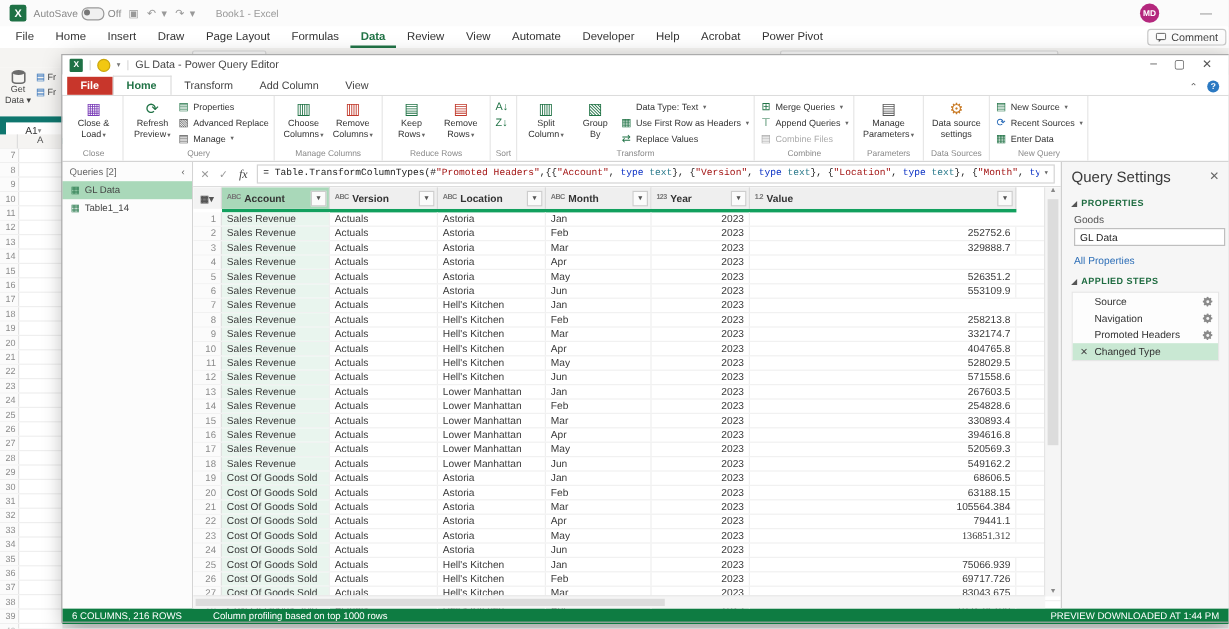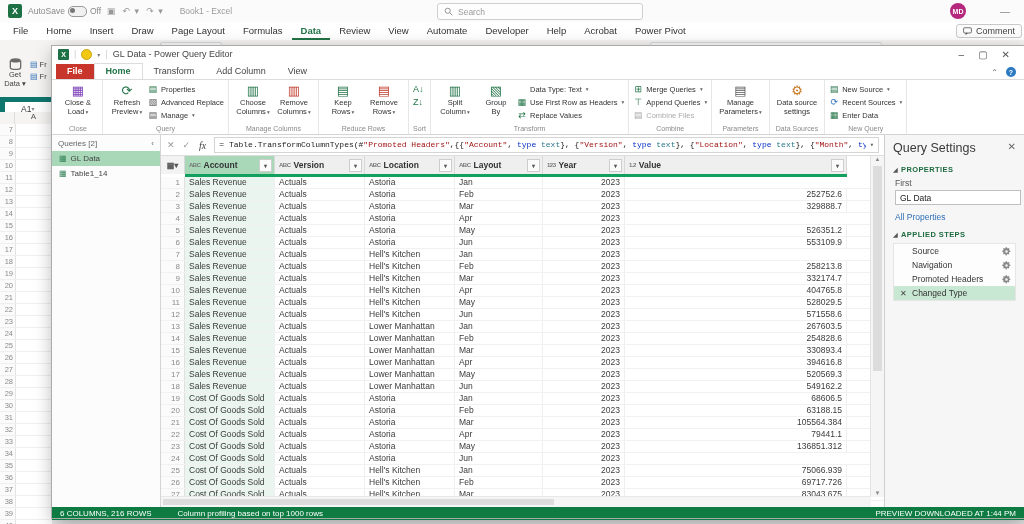--- a/index.html
+++ b/index.html
@@ -142,27 +142,20 @@
       <span>AutoSave</span>
       <span class="toggle">
           <span class="knob"></span>
         </span>
       <span>Off</span>
     </div>
     <span class="qat">▣</span>
     <span class="qat">↶ ▾</span>
     <span class="qat">↷ ▾</span>
     <span class="xl-doctitle">Book1 - Excel</span>
-    <div class="searchbox">
-      <svg width="9" height="9" viewBox="0 0 12 12">
-          <circle cx="5" cy="5" r="3.4" fill="none" stroke="#888" stroke-width="1.2"></circle>
-          <line x1="7.6" y1="7.6" x2="11" y2="11" stroke="#888" stroke-width="1.2"></line>
-        </svg>
-      <span>Search</span>
-    </div>
     <div class="avatar">MD</div>
     <span class="xl-min">—</span>
   </div>
 
   <div class="xl-menu">
     <div id="xl-menu-tabs" style="display:flex">
         <div class="xl-tab">File</div>
         <div class="xl-tab">Home</div>
         <div class="xl-tab">Insert</div>
         <div class="xl-tab">Draw</div>
@@ -569,21 +562,21 @@
                 <span>Version</span>
                 <span class="fbtn">▾</span>
               </div>
               <div class="hc" style="width: 90px;">
                 <span class="ticon">ABC</span>
                 <span>Location</span>
                 <span class="fbtn">▾</span>
               </div>
               <div class="hc" style="width: 88px;">
                 <span class="ticon">ABC</span>
-                <span>Layout</span>
+                <span>Month</span>
                 <span class="fbtn">▾</span>
               </div>
               <div class="hc" style="width: 82px;">
                 <span class="ticon">123</span>
                 <span>Year</span>
                 <span class="fbtn">▾</span>
               </div>
               <div class="hc" style="width: 222px;">
                 <span class="ticon">1.2</span>
                 <span>Value</span>
@@ -787,21 +780,21 @@
                 <div class="tc num" style="width: 82px;">2023</div>
                 <div class="tc num" style="width: 222px;">79441.1</div>
               </div>
               <div class="trow">
                 <div class="tc rn" style="width: 24px;">23</div>
                 <div class="tc acct" style="width: 90px;">Cost Of Goods Sold</div>
                 <div class="tc" style="width: 90px;">Actuals</div>
                 <div class="tc" style="width: 90px;">Astoria</div>
                 <div class="tc" style="width: 88px;">May</div>
                 <div class="tc num" style="width: 82px;">2023</div>
-                <div class="tc num" style="width: 222px;">136851.312</div>
+                <div class="tc num" style="width: 222px; font-family: Liberation Serif, serif;">136851.312</div>
               </div>
               <div class="trow">
                 <div class="tc rn" style="width: 24px;">24</div>
                 <div class="tc acct" style="width: 90px;">Cost Of Goods Sold</div>
                 <div class="tc" style="width: 90px;">Actuals</div>
                 <div class="tc" style="width: 90px;">Astoria</div>
                 <div class="tc" style="width: 88px;">Jun</div>
                 <div class="tc num" style="width: 82px;">2023</div>
                 <div class="tc num" style="width: 222px; margin-top: 16px;">149339.673</div>
               </div>
@@ -853,21 +846,21 @@
         </div>
       </div>
 
       <div class="spane">
         <span class="spane-close">✕</span>
         <div class="spane-title">Query Settings</div>
         <div class="sect">
           <span class="tri">◢</span>
           <span>PROPERTIES</span>
         </div>
-        <div class="flabel">First</div>
+        <div class="flabel">Goods</div>
         <div class="finput">GL Data</div>
         <div class="alink">All Properties</div>
         <div class="sect">
           <span class="tri">◢</span>
           <span>APPLIED STEPS</span>
         </div>
         <div class="steps" id="steps">
             <div class="step">
               <span class="xic"></span>
               <span class="lbl">Source</span>

